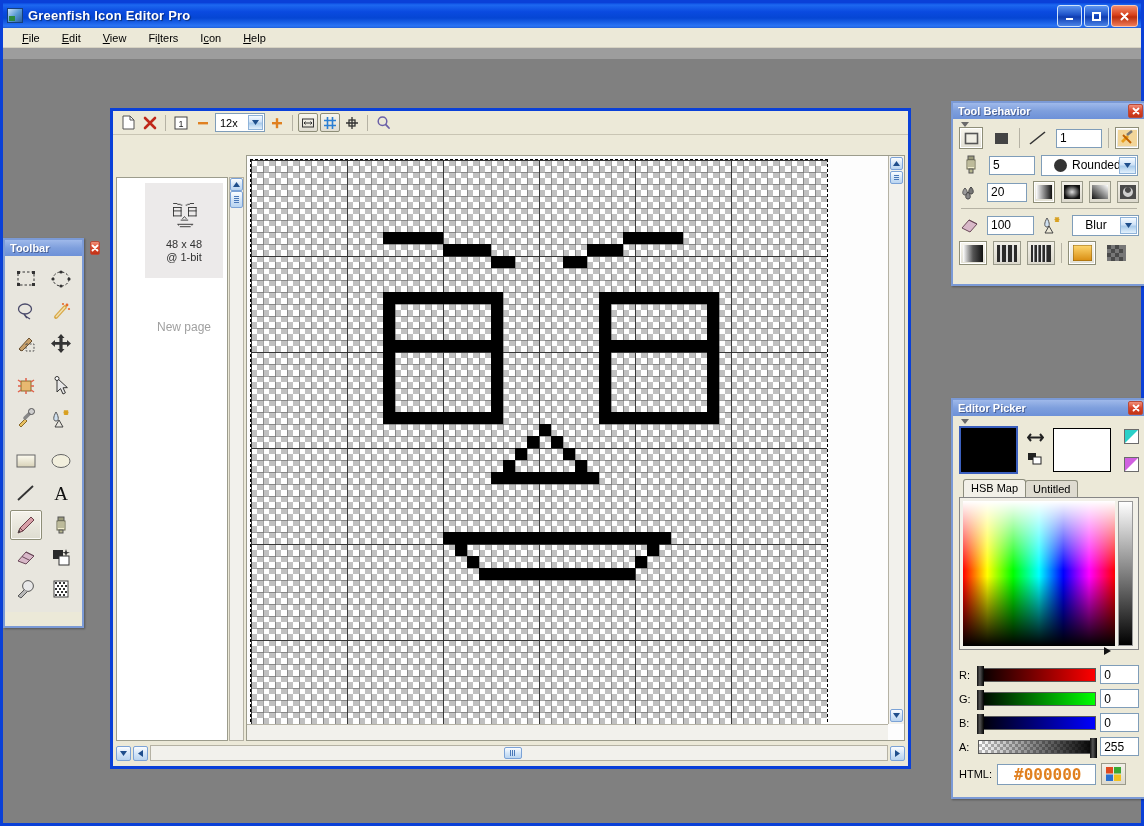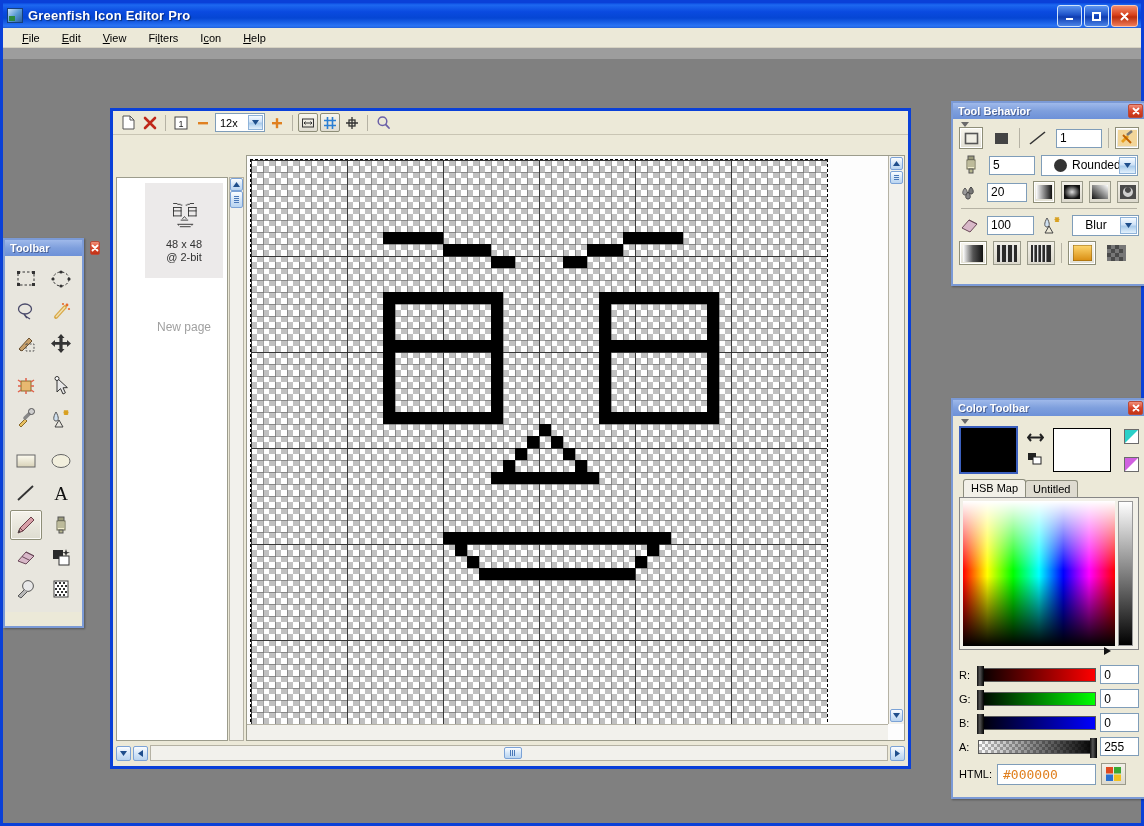--- a/index.html
+++ b/index.html
@@ -98,22 +98,22 @@
   .bright-bar{width:15px;height:145px;background:linear-gradient(to bottom,#fff,#000);border:1px solid #999;box-sizing:border-box;}
   .slider-row{display:flex;align-items:center;margin-top:5px;gap:4px;}
   .slider-row .lbl{width:16px;font-size:11px;}
   .track{width:122px;height:14px;position:relative;border:1px solid #5a5a5a;box-sizing:border-box;}
   .knob{position:absolute;top:-3px;width:7px;height:20px;
     background:linear-gradient(to right,#111,#555 40%,#000);}
   .numbox{width:40px;height:19px;border:1px solid #7f9db9;background:#fff;box-sizing:border-box;
     padding:2px 3px;font-size:12px;}
   .html-row{display:flex;align-items:center;margin-top:7px;gap:5px;}
   .html-field{width:99px;height:21px;border:1px solid #7f9db9;background:#fff;box-sizing:border-box;
-    color:#e08020;font-family:"DejaVu Sans Mono",monospace;font-weight:normal;font-size:13px;
-    display:flex;align-items:center;padding-left:5px;}
+    color:#e08020;font-family:"DejaVu Sans Mono",monospace;font-weight:bold;font-size:16px;
+    display:flex;align-items:center;padding-left:16px;}
   
   #doc-window{position:absolute;left:107px;top:105px;width:801px;height:661px;
     border:3px solid #0a40d8;box-sizing:border-box;background:#ece9d8;}
   #doc-window .d-title{height:20px;
     background:linear-gradient(to bottom,#0a4ae0 0%,#2470f5 10%,#0a4ae0 40%,#0546d4 62%,#2a74f5 94%,#1f5fd8 100%);
     display:flex;align-items:center;padding-left:4px;position:relative;}
   #doc-window .d-title .dt{color:#fff;font-weight:bold;font-size:12px;text-shadow:1px 1px 1px rgba(0,0,0,.4);}
   #doc-window .d-icon{width:14px;height:13px;margin-right:5px;
     background:linear-gradient(135deg,#cfe5fa,#4f8fd0 55%,#24548f);border:1px solid #1a4178;box-sizing:border-box;position:relative;}
   #doc-window .d-icon:after{content:"";position:absolute;left:1px;bottom:1px;width:5px;height:4px;background:#2d8a3e;}
@@ -314,21 +314,21 @@
             <rect x="22" y="24" width="1" height="1"></rect>
               <rect x="26" y="24" width="1" height="1"></rect>
             <rect x="20" y="26" width="9" height="1"></rect>
             <rect x="16" y="31" width="19" height="1"></rect>
             <rect x="17" y="32" width="1" height="1"></rect>
               <rect x="33" y="32" width="1" height="1"></rect>
             <rect x="19" y="34" width="13" height="1"></rect>
           </g>
         </svg>
         <div class="sz">48 x 48</div>
-        <div class="sz">@ 2-bit</div>
+        <div class="sz">@ 1-bit</div>
       </div>
       <div class="new-page">New page</div>
     </div>
 
     <div class="pg-scroll">
       <div class="sb-arrow">
         <svg width="7" height="5" viewBox="0 0 7 5">
             <path d="M0 5 L3.5 0 L7 5z" fill="#1e4e8c"></path>
           </svg>
       </div>
@@ -966,21 +966,21 @@
                 <rect x="12" y="12" width="4" height="4"></rect>
               </g>
             </svg>
         </div>
       </div>
     </div>
   </div>
 
   <div class="palette" id="color-picker">
     <div class="pal-title">
-      <span class="t">Color Toolbar</span>
+      <span class="t">Editor Picker</span>
       <span class="pal-x">
         <svg width="8" height="8" viewBox="0 0 8 8">
             <path d="M1.5 1.5 L6.5 6.5 M6.5 1.5 L1.5 6.5" stroke="#fff" stroke-width="1.8" stroke-linecap="round"></path>
           </svg>
       </span>
     </div>
     <div class="pal-body">
       <div class="tri"></div>
 
       <div style="display:flex;align-items:center;gap:9px;margin-top:2px;">

